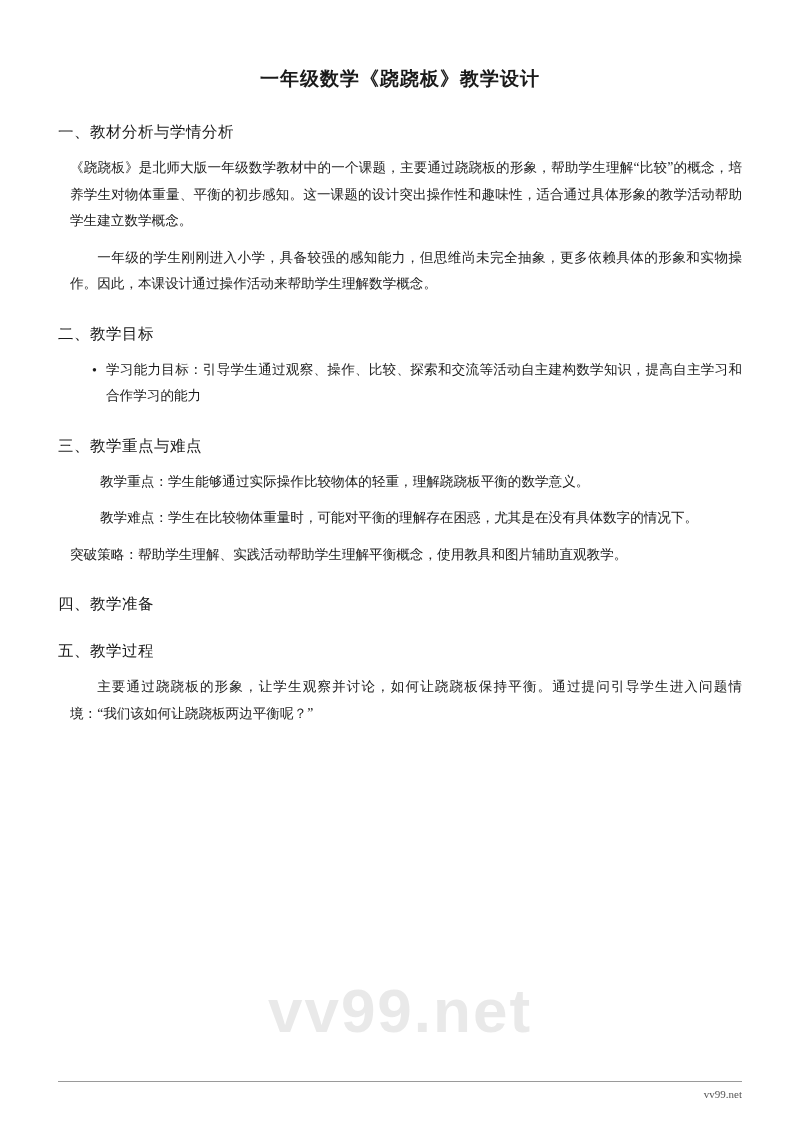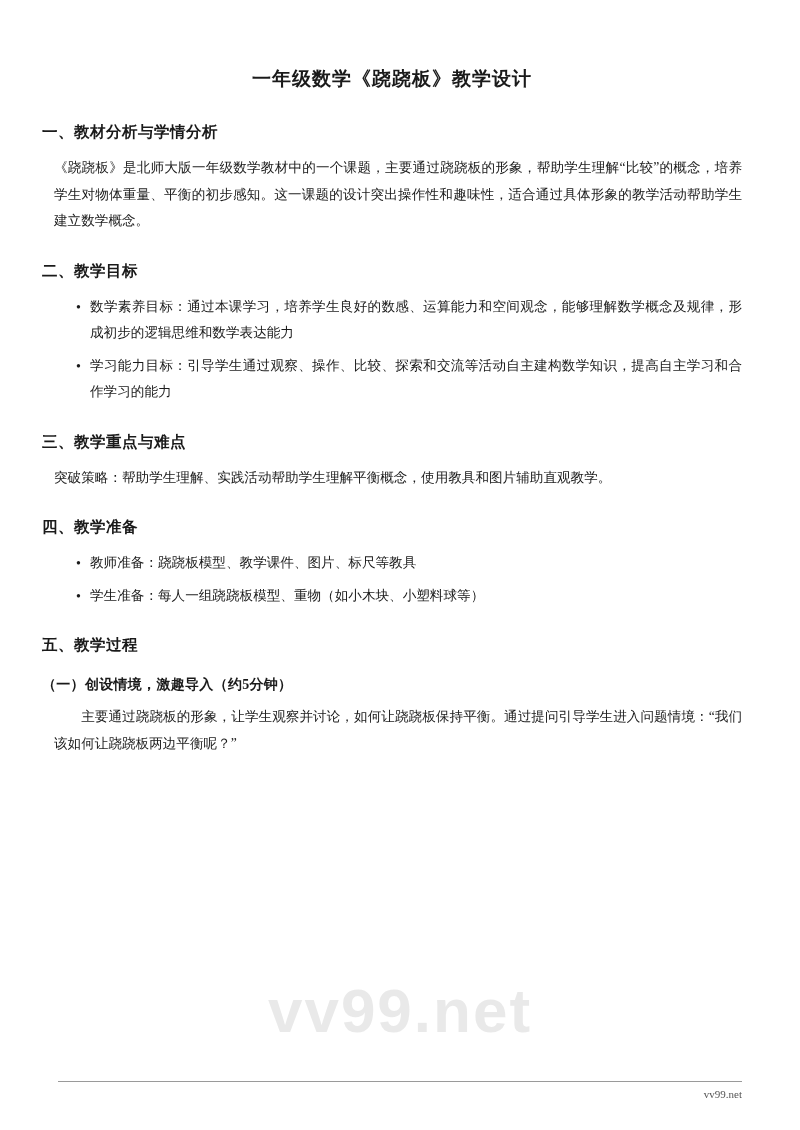--- a/index.html
+++ b/index.html
@@ -13,33 +13,33 @@
     position: relative;
     font-family: "Liberation Serif", "DejaVu Serif", serif;
     color: #1a1a1a;
     overflow: hidden;
   }
   .page {
     position: relative;
     width: 800px;
     height: 1130px;
     box-sizing: border-box;
-    padding: 52px 58px 40px 42px;
+    padding: 52px 58px 40px 58px;
   }
   .doc-title {
     text-align: center;
     font-size: 19px;
     font-weight: bold;
     letter-spacing: 1px;
     margin: 14px 0 30px 0;
     font-family: "Liberation Serif", "DejaVu Serif", serif;
   }
   h2.section-head {
     font-size: 15.5px;
-    font-weight: bold;
+    font-weight: normal;
     margin: 26px 0 12px 0;
     letter-spacing: 0.5px;
   }
   h3.sub-head {
     font-size: 14px;
     font-weight: bold;
     margin: 20px 0 10px 0;
     letter-spacing: 0.3px;
   }
   p.para {
@@ -105,38 +105,35 @@
 </style>
 </head>
 <body>
 
 <div class="page">
 
   <div class="doc-title">一年级数学《跷跷板》教学设计</div>
 
   <h2 class="section-head">一、教材分析与学情分析</h2>
   <p class="para">《跷跷板》是北师大版一年级数学教材中的一个课题，主要通过跷跷板的形象，帮助学生理解“比较”的概念，培养学生对物体重量、平衡的初步感知。这一课题的设计突出操作性和趣味性，适合通过具体形象的教学活动帮助学生建立数学概念。</p>
+  <p class="para indent">一年级的学生刚刚进入小学，具备较强的感知能力，但思维尚未完全抽象，更多依赖具体的形象和实物操作。因此，本课设计通过操作活动来帮助学生理解数学概念。</p>
 
   <h2 class="section-head">二、教学目标</h2>
   <ul class="bullets">
-    <li>数学素养目标：通过本课学习，培养学生良好的数感、运算能力和空间观念，能够理解数学概念及规律，形成初步的逻辑思维和数学表达能力</li>
     <li>学习能力目标：引导学生通过观察、操作、比较、探索和交流等活动自主建构数学知识，提高自主学习和合作学习的能力</li>
   </ul>
 
   <h2 class="section-head">三、教学重点与难点</h2>
   <div class="block-indent">
+    <p class="para">教学重点：学生能够通过实际操作比较物体的轻重，理解跷跷板平衡的数学意义。</p>
+    <p class="para">教学难点：学生在比较物体重量时，可能对平衡的理解存在困惑，尤其是在没有具体数字的情况下。</p>
   </div>
   <p class="para">突破策略：帮助学生理解、实践活动帮助学生理解平衡概念，使用教具和图片辅助直观教学。</p>
 
   <h2 class="section-head">四、教学准备</h2>
-  <ul class="bullets">
-    <li>教师准备：跷跷板模型、教学课件、图片、标尺等教具</li>
-    <li>学生准备：每人一组跷跷板模型、重物（如小木块、小塑料球等）</li>
-  </ul>
 
   <h2 class="section-head">五、教学过程</h2>
-  <h3 class="sub-head">（一）创设情境，激趣导入（约5分钟）</h3>
   <p class="para indent">主要通过跷跷板的形象，让学生观察并讨论，如何让跷跷板保持平衡。通过提问引导学生进入问题情境：“我们该如何让跷跷板两边平衡呢？”</p>
 
   <div class="watermark">vv99.net</div>
 
   <div class="footer">vv99.net</div>
 </div>
 
 </body></html>

